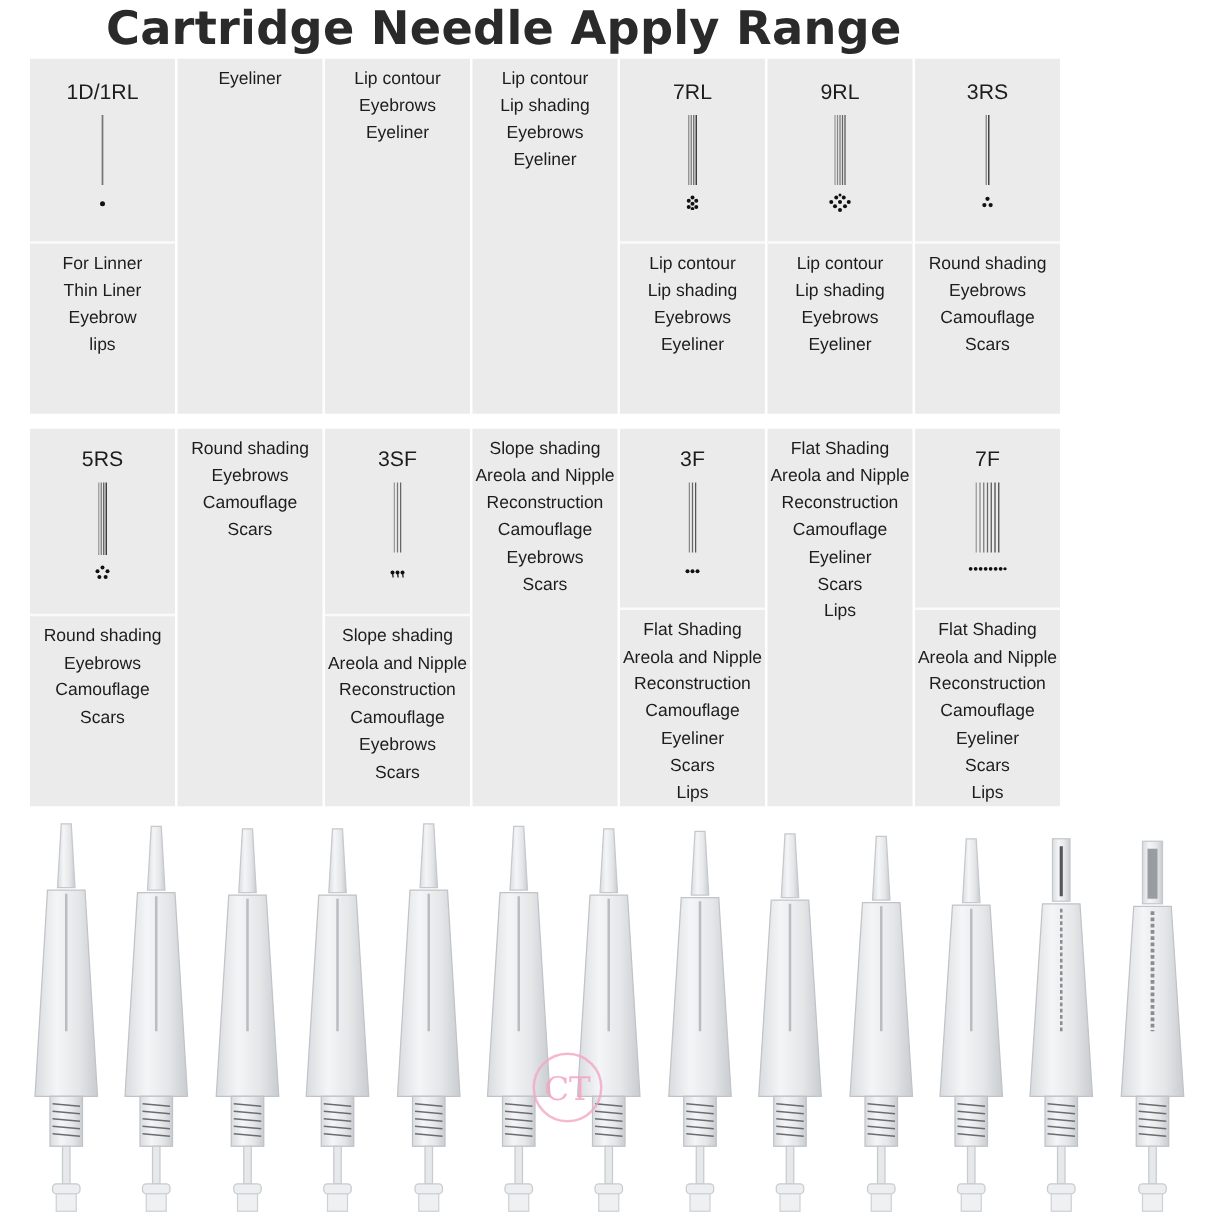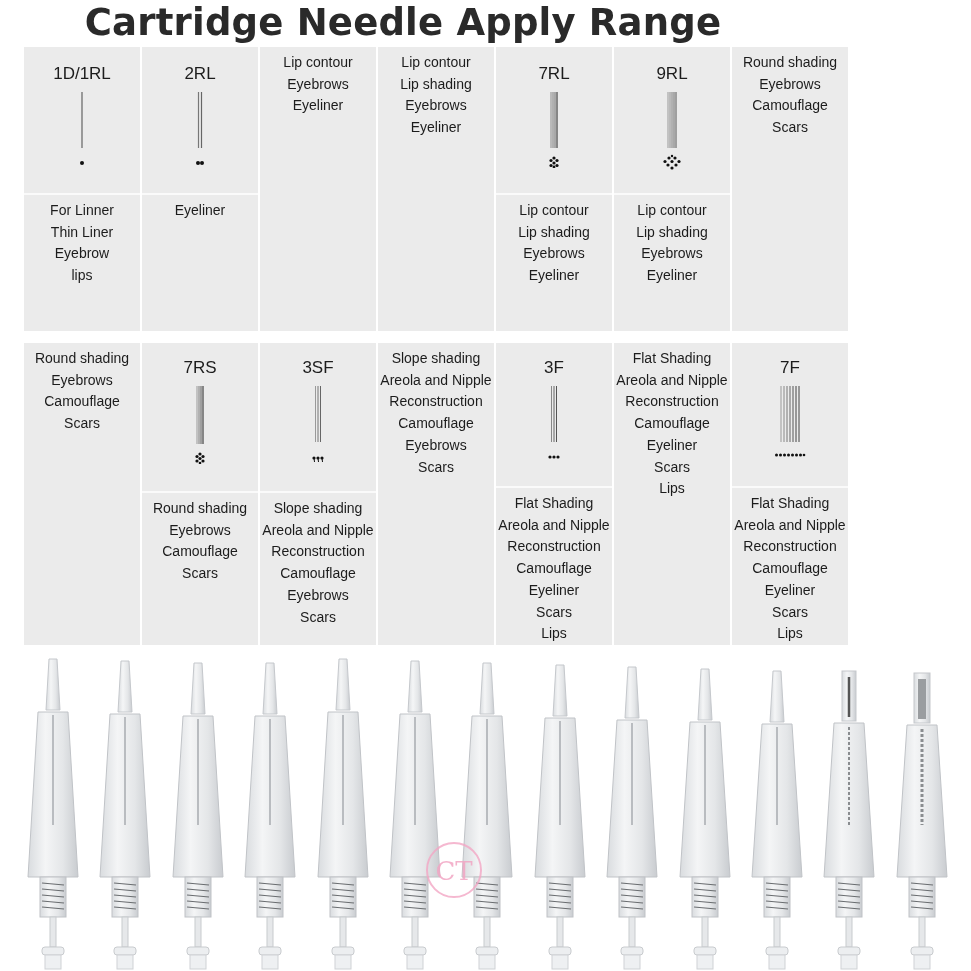--- a/index.html
+++ b/index.html
@@ -38,31 +38,20 @@
       </div>
     </div>
     <div class="uses">
       <div>For Linner</div>
       <div>Thin Liner</div>
       <div>Eyebrow</div>
       <div>lips</div>
     </div>
   </div>
   <div class="cell">
-    <div class="top">
-        <div class="code">2RL</div>
-      <div class="needle">
-        <svg width="20" height="78" viewBox="0 0 20 78">
-            <line x1="8.5" y1="2" x2="8.5" y2="58" stroke="#777" stroke-width="1.2"></line>
-            <line x1="11.5" y1="2" x2="11.5" y2="58" stroke="#666" stroke-width="1.2"></line>
-            <circle cx="8" cy="73" r="2" fill="#111"></circle>
-            <circle cx="12" cy="73" r="2" fill="#111"></circle>
-          </svg>
-      </div>
-    </div>
     <div class="uses">
       <div>Eyeliner</div>
     </div>
   </div>
   <div class="cell">
     <div class="uses">
       <div>Lip contour</div>
       <div>Eyebrows</div>
       <div>Eyeliner</div>
     </div>
@@ -124,57 +113,67 @@
       </div>
     </div>
     <div class="uses">
       <div>Lip contour</div>
       <div>Lip shading</div>
       <div>Eyebrows</div>
       <div>Eyeliner</div>
     </div>
   </div>
   <div class="cell">
+    <div class="top">
+        <div class="code">3RS</div>
+      <div class="needle">
+        <svg width="20" height="78" viewBox="0 0 20 78">
+            <line x1="9" y1="2" x2="9" y2="58" stroke="#888" stroke-width="1.1"></line>
+            <line x1="11" y1="2" x2="11" y2="58" stroke="#444" stroke-width="1.2"></line>
+            <circle cx="10" cy="69" r="1.7" fill="#111"></circle>
+            <circle cx="7.5" cy="74" r="1.7" fill="#111"></circle>
+            <circle cx="12.5" cy="74" r="1.7" fill="#111"></circle>
+          </svg>
+      </div>
+    </div>
     <div class="uses">
       <div>Round shading</div>
       <div>Eyebrows</div>
       <div>Camouflage</div>
       <div>Scars</div>
     </div>
   </div>
 </div>
 
 <div class="grid-row row2">
   <div class="cell">
-    <div class="uses">
-      <div>Round shading</div>
-      <div>Eyebrows</div>
-      <div>Camouflage</div>
-      <div>Scars</div>
-    </div>
-  </div>
-  <div class="cell">
-    <div class="top">
-        <div class="code">7RS</div>
+    <div class="top">
+        <div class="code">5RS</div>
       <div class="needle">
         <svg width="20" height="80" viewBox="0 0 20 80">
             <line x1="7" y1="2" x2="7" y2="60" stroke="#999" stroke-width="1"></line>
             <line x1="9" y1="2" x2="9" y2="60" stroke="#777" stroke-width="1"></line>
             <line x1="11" y1="2" x2="11" y2="60" stroke="#555" stroke-width="1"></line>
             <line x1="13" y1="2" x2="13" y2="60" stroke="#333" stroke-width="1.1"></line>
             <circle cx="10" cy="70" r="1.6" fill="#111"></circle>
-            <circle cx="7" cy="72.5" r="1.6" fill="#111"></circle>
-            <circle cx="13" cy="72.5" r="1.6" fill="#111"></circle>
-            <circle cx="10" cy="74.5" r="1.6" fill="#111"></circle>
-            <circle cx="7" cy="77" r="1.6" fill="#111"></circle>
-            <circle cx="13" cy="77" r="1.6" fill="#111"></circle>
-            <circle cx="10" cy="79" r="1.3" fill="#111"></circle>
-          </svg>
-      </div>
-    </div>
+            <circle cx="6" cy="73" r="1.6" fill="#111"></circle>
+            <circle cx="14" cy="73" r="1.6" fill="#111"></circle>
+            <circle cx="7.5" cy="77.5" r="1.6" fill="#111"></circle>
+            <circle cx="12.5" cy="77.5" r="1.6" fill="#111"></circle>
+          </svg>
+      </div>
+    </div>
+    <div class="uses">
+      <div>Round shading</div>
+      <div>Eyebrows</div>
+      <div>Camouflage</div>
+      <div>Scars</div>
+    </div>
+  </div>
+  <div class="cell">
     <div class="uses">
       <div>Round shading</div>
       <div>Eyebrows</div>
       <div>Camouflage</div>
       <div>Scars</div>
     </div>
   </div>
   <div class="cell">
     <div class="top">
         <div class="code">3SF</div>

